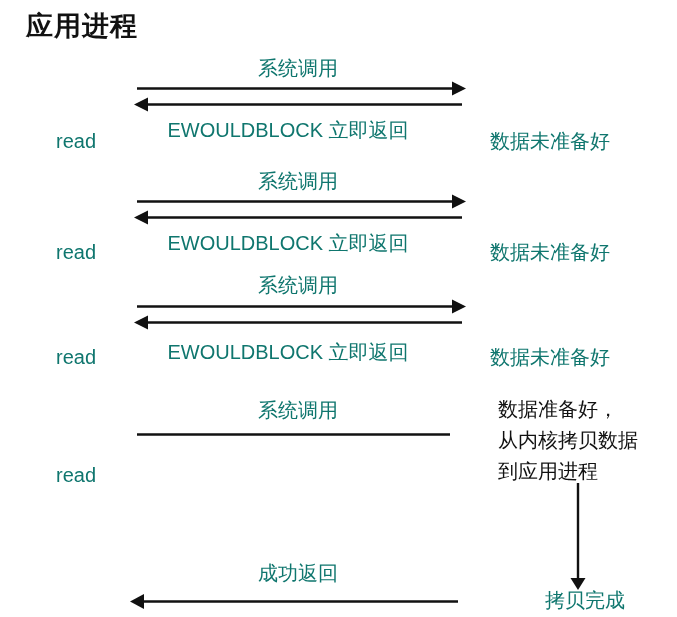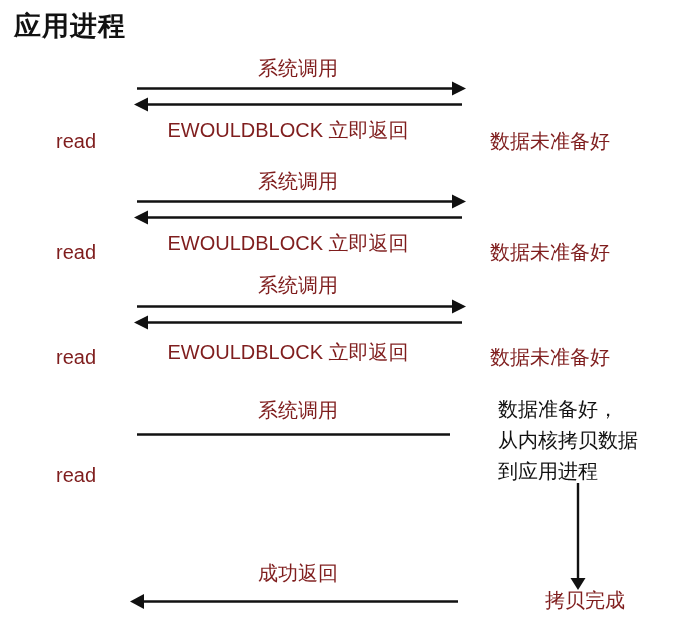--- a/index.html
+++ b/index.html
@@ -16,29 +16,30 @@
     font-family: "Liberation Sans", "DejaVu Sans", sans-serif;
     color: #111111;
   }
   .col-header {
     position: absolute;
     font-weight: bold;
     font-size: 27px;
     letter-spacing: 1px;
     white-space: nowrap;
     color: #111111;
+    margin-left: 12px;
   }
   #header-app { left: 14px; top: 8px; }
   #header-kernel { left: 519px; top: 8px; }
 
   .label {
     position: absolute;
     font-size: 20px;
     white-space: nowrap;
-    color: #7f1d1d;
+    color: #0f766e;
     line-height: 1.0;
   }
   .label.center {
     transform: translateX(-50%);
     text-align: center;
   }
   .label.leftmid {
     transform: translateY(-50%);
     margin-top: 41px;
   }

